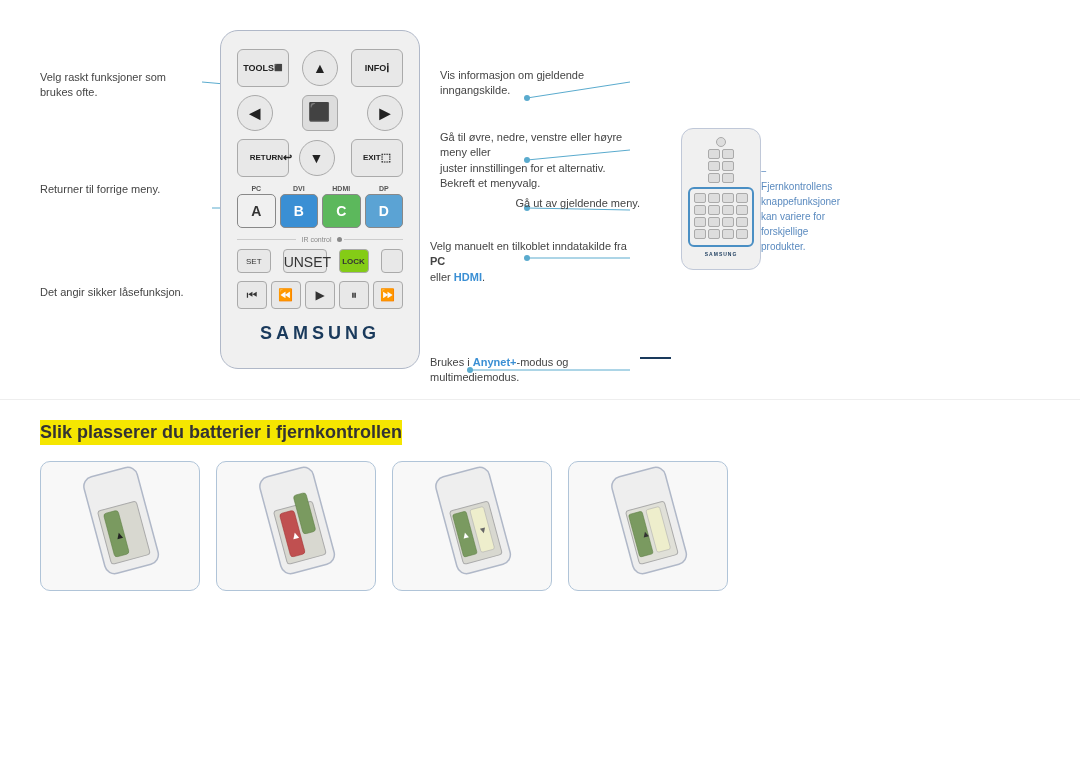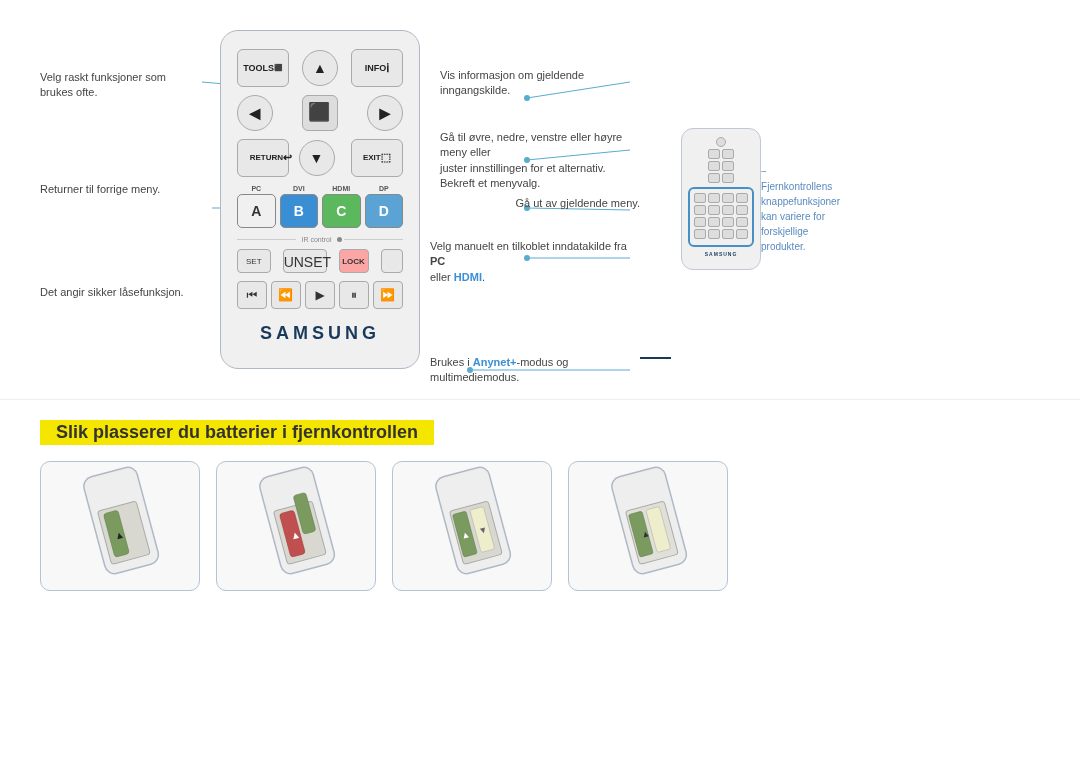--- a/index.html
+++ b/index.html
@@ -205,21 +205,21 @@
       font-size: 14px;
       background: #e8e8e8;
       border: 1px solid #aaa;
       border-radius: 4px;
       text-align: center;
       line-height: 24px;
     }
     .btn-lock {
       width: 32px; height: 24px;
       font-size: 8px;
-      background: #fca5a5;
+      background: #84cc16;
       border: 1px solid #aaa;
       border-radius: 4px;
       text-align: center;
       line-height: 24px;
       font-weight: bold;
     }
     .btn-square {
       width: 24px; height: 24px;
       background: #e8e8e8;
       border: 1px solid #aaa;
@@ -347,21 +347,21 @@
       margin-top: 10px;
     }
 
     .battery-title {
       font-size: 18px;
       font-weight: bold;
       color: #333;
       margin-bottom: 16px;
       display: inline-block;
       background: #f5e600;
-      padding: 2px 16px;
+      padding: 2px 0;
     }
 
     .battery-images {
       display: flex;
       gap: 16px;
     }
 
     .battery-img {
       width: 160px;
       height: 130px;

